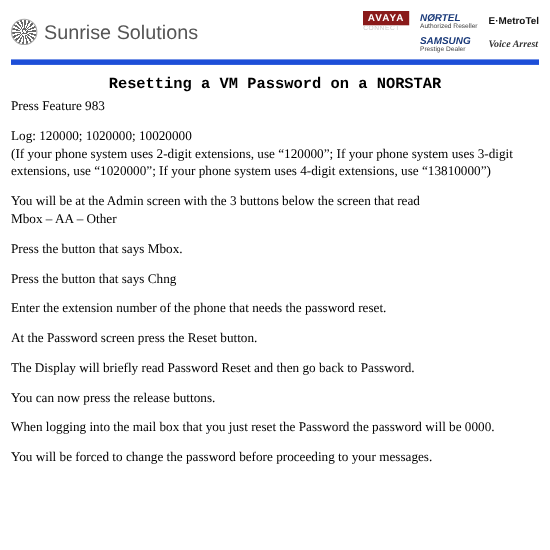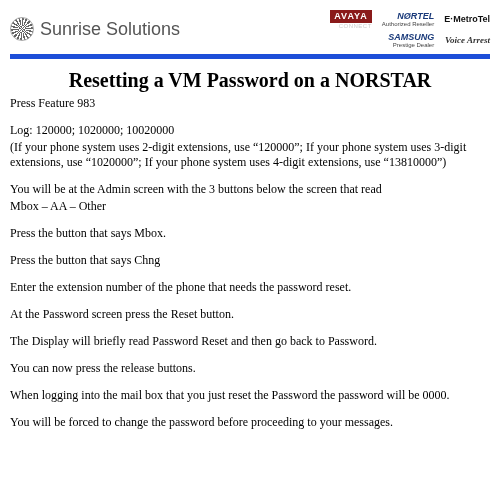--- a/index.html
+++ b/index.html
@@ -38,37 +38,38 @@
   .partners {
     display: grid;
     grid-template-columns: repeat(3, auto);
     gap: 4px 10px;
     align-items: center;
   }
   .partner {
     font-family: Arial, sans-serif;
     font-size: 8px;
     color: #333;
-    text-align: right;
+    text-align: left;
     line-height: 1;
   }
   .partner .pmain { font-weight: bold; font-size: 9px; display:block; }
   .partner.avaya .pmain { background:#8a1a1a; color:#fff; padding:2px 4px; letter-spacing:1px;}
   .partner.avaya .psub { font-size:6px; letter-spacing:0.5px; color:#ccc; display:block;}
   .partner.nortel .pmain { color:#1a3a7a; font-style:italic;}
   .partner.nortel .psub { font-size:6px; color:#444; display:block;}
   .partner.emetro .pmain { color:#111; }
   .partner.samsung .pmain { color:#1a3a7a; font-style:italic;}
   .partner.samsung .psub { font-size:6px; color:#444; display:block;}
   .partner.voice .pmain { font-style:italic; font-family: Liberation Serif, serif; color:#333;}
   .title {
     text-align: center;
     font-weight: bold;
-    font-size: 20px;
+    font-size: 14px;
     margin-bottom: 4px;
+    font-family: Liberation Mono, monospace;
   }
   .content p {
     margin: 0 0 12px 0;
     line-height: 1.25;
   }
   .tight { margin-bottom: 2px !important; }
 </style>
 </head>
 <body>
 

